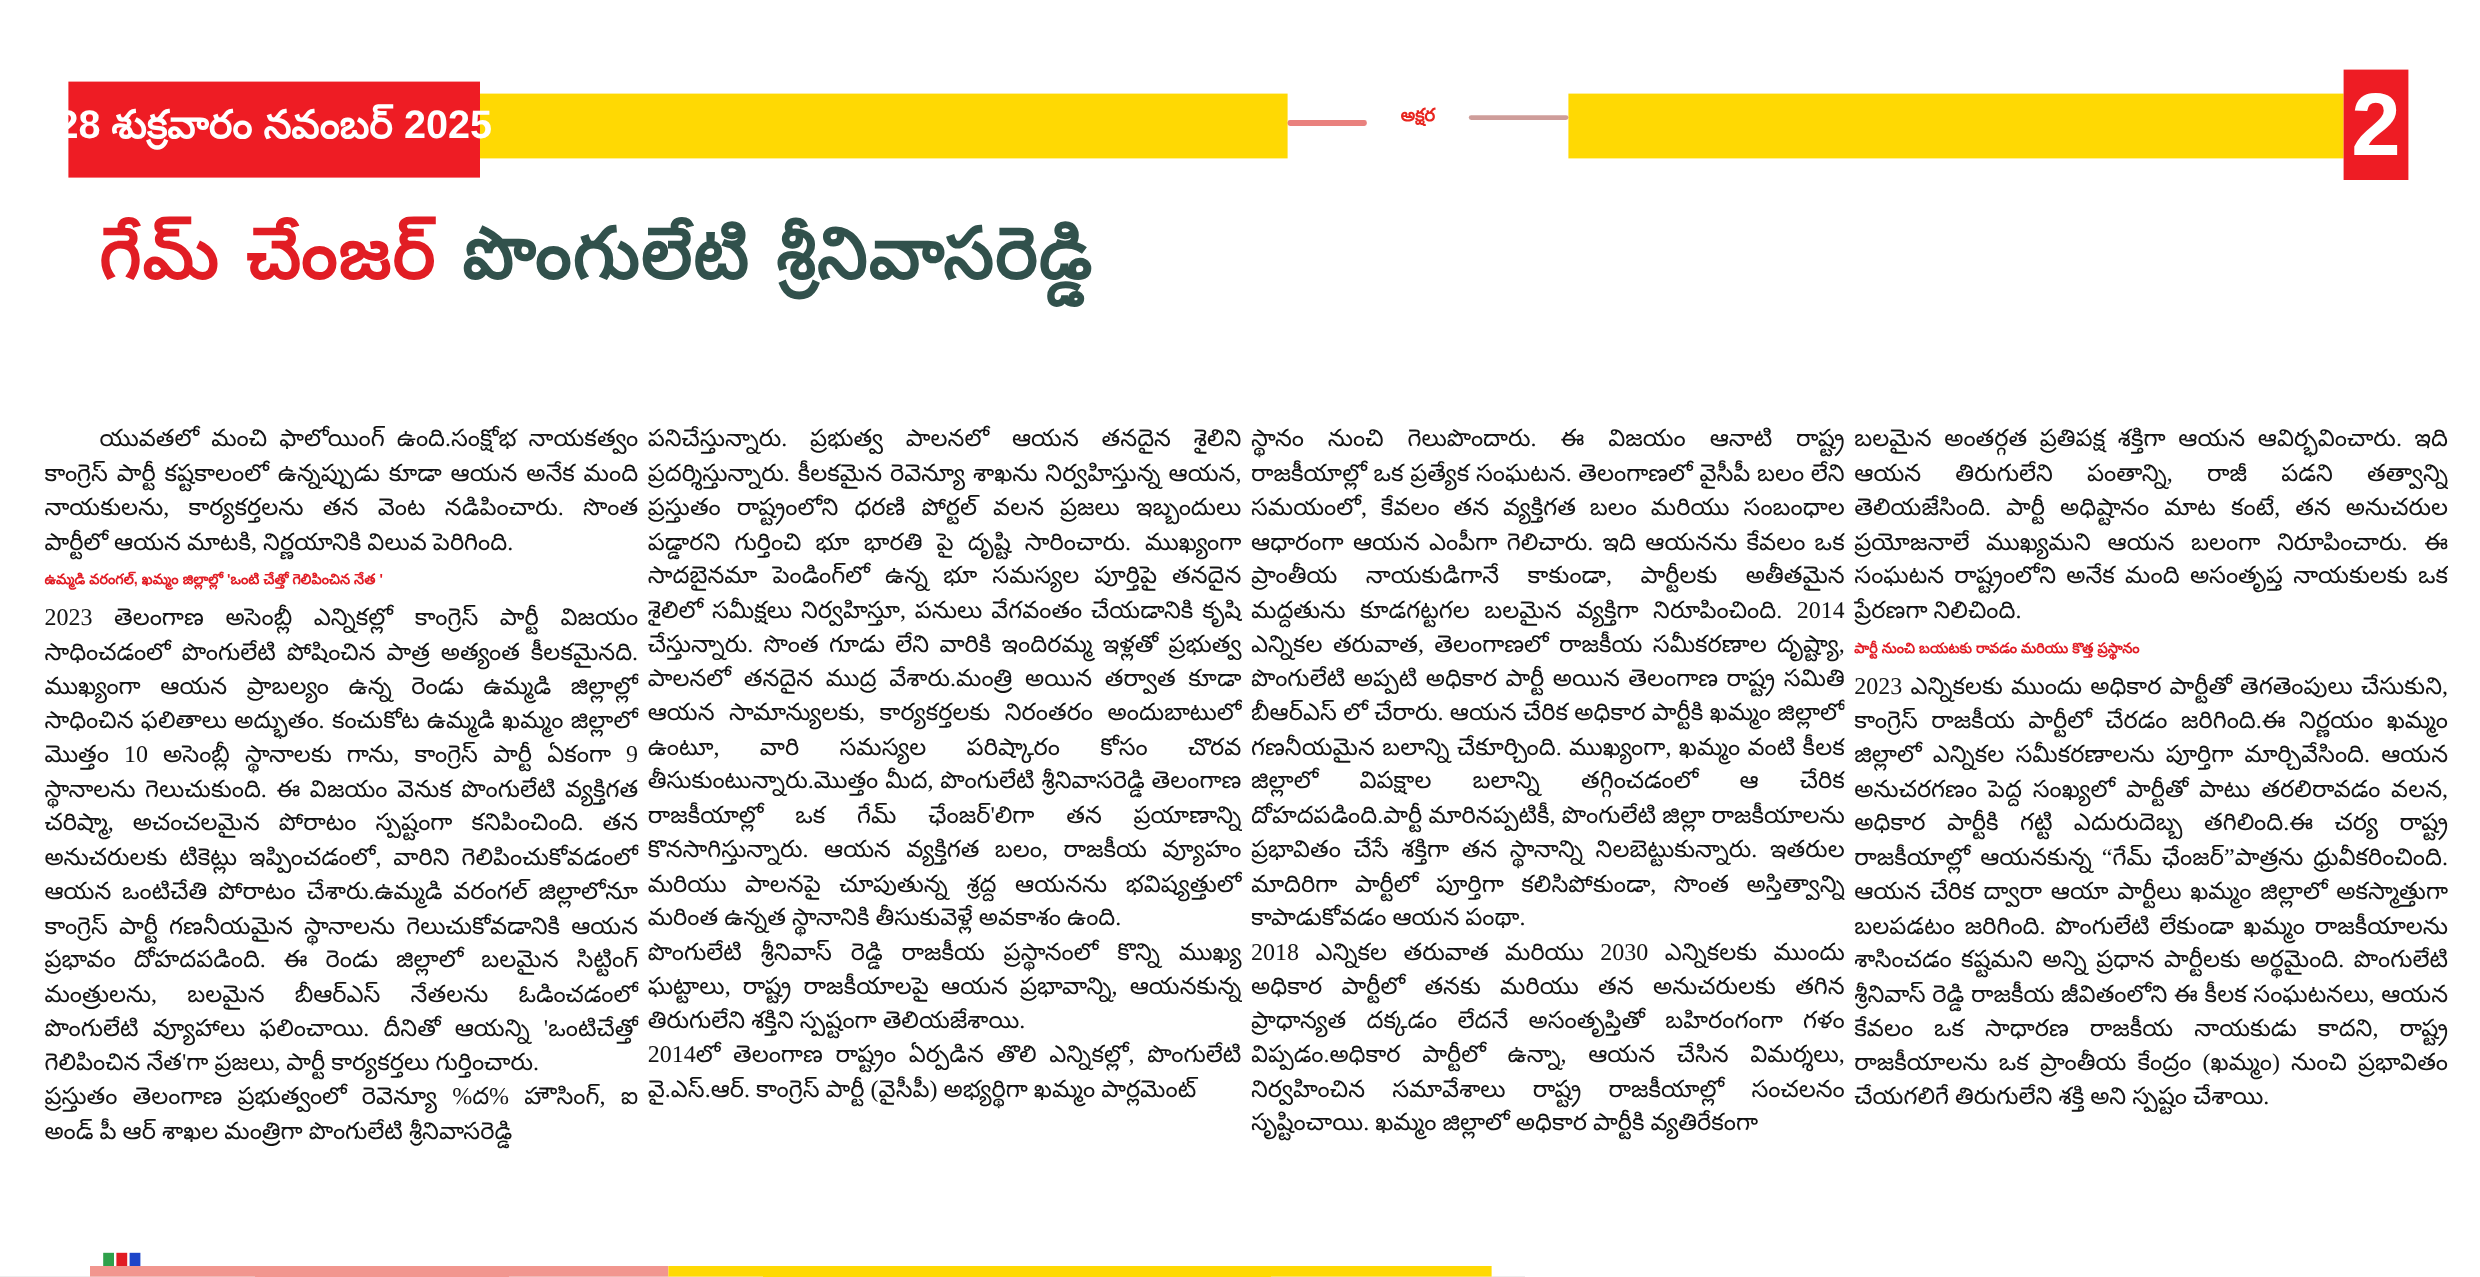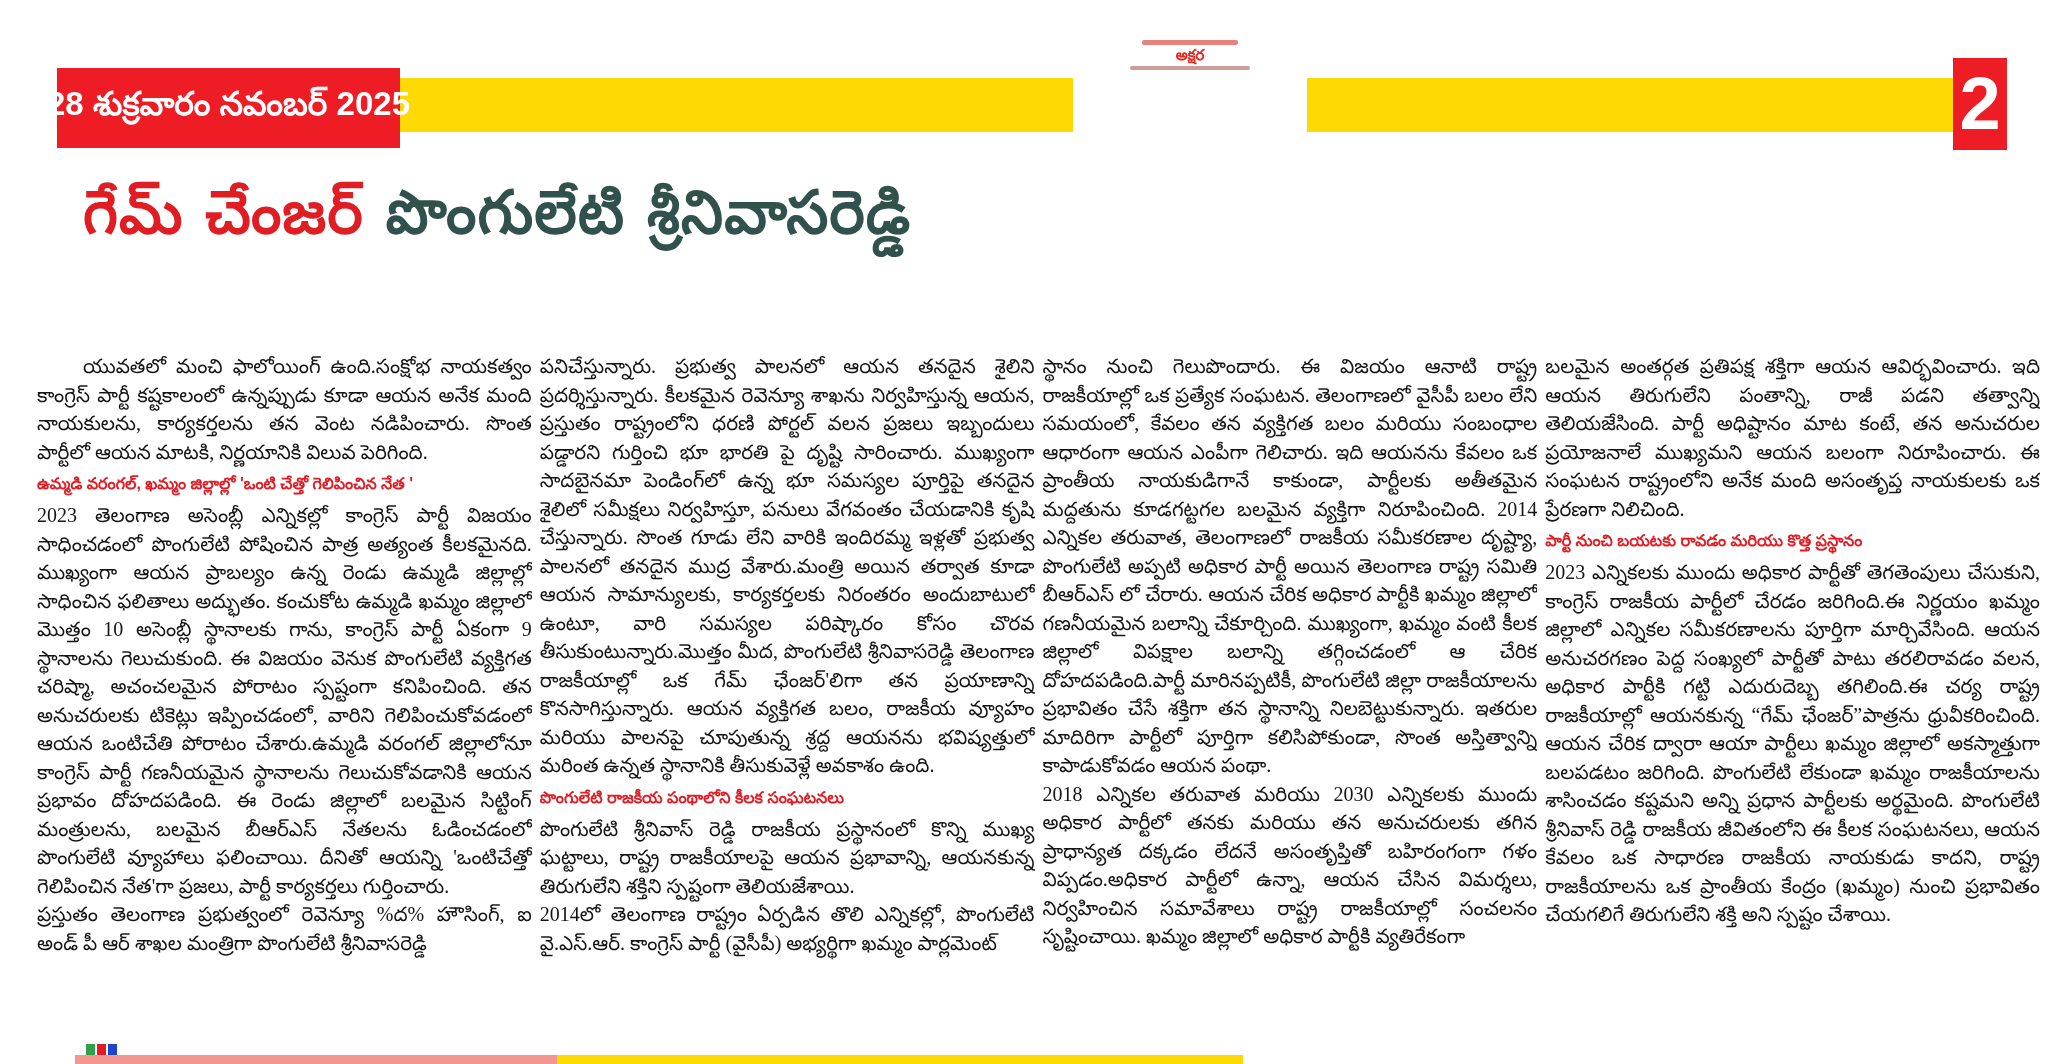--- a/index.html
+++ b/index.html
@@ -12,21 +12,21 @@
   #yellow-band{position:absolute;left:395px;top:78px;width:1558px;height:54px;background:#ffd903;}
   #date-box{
     position:absolute;left:57px;top:68px;width:343px;height:80px;background:#ee1c24;
     display:flex;align-items:center;justify-content:center;
   }
   #date-box .date-text{
     color:#ffffff;font-family:"Liberation Sans",sans-serif;font-weight:bold;font-size:33px;white-space:nowrap;
   }
   #logo-box{
     position:absolute;left:1073px;top:28px;width:234px;height:136px;background:#ffffff;
-    display:flex;flex-direction:column;align-items:center;justify-content:flex-start;
+    display:flex;flex-direction:row;align-items:center;justify-content:flex-start;gap:28px;
   }
   .logo-microline{width:96px;height:5px;background:#e4625e;border-radius:2px;margin-top:12px;opacity:.8;}
   .logo-tag{color:#e8251f;font-family:"Liberation Sans",sans-serif;font-weight:bold;font-size:15px;line-height:16px;margin-top:2px;}
   .logo-main-row{display:flex;align-items:flex-start;}
   .logo-main{
     color:#2a59e0;font-family:"DejaVu Sans",sans-serif;font-weight:bold;font-size:58px;line-height:62px;
     text-shadow:0 0 2px #16246e, 2px 2px 0 #16246e;letter-spacing:2px;
   }
   .logo-bottomline{width:120px;height:4px;background:#b9746f;border-radius:2px;margin-top:3px;opacity:.7;}
   #page-number-box{
@@ -46,21 +46,21 @@
     position:absolute;left:37px;top:352px;width:2003px;height:692px;
     display:grid;grid-template-columns:repeat(4,1fr);column-gap:8px;overflow:hidden;
   }
   .col{overflow:hidden;color:#141414;}
   .para{
     margin:0;font-size:20px;line-height:28.5px;text-align:justify;text-justify:inter-word;
     font-family:"Liberation Serif",serif;
   }
   .para.indent{text-indent:46px;}
   .subhead{
-    margin:4px 0 4px 0;font-size:16px;line-height:27px;color:#e11c24;
+    margin:4px 0 4px 0;font-size:12px;line-height:27px;color:#e11c24;
     font-family:"Liberation Sans",sans-serif;font-weight:bold;
   }
   
   #bottom-strip{position:absolute;left:0;bottom:0;width:100%;height:9px;}
   #bottom-strip .seg-pink{position:absolute;left:75px;bottom:0;width:482px;height:9px;background:#f2968f;}
   #bottom-strip .seg-yellow{position:absolute;left:557px;bottom:0;width:686px;height:9px;background:#ffd903;}
   #corner-marks{position:absolute;left:86px;top:1044px;display:flex;gap:2px;}
   #corner-marks i{display:block;width:9px;height:14px;}
 </style>
 </head>
@@ -90,21 +90,20 @@
 
   <div id="article-columns">
       <div class="col">
         <p class="para indent">యువతలో మంచి ఫాలోయింగ్ ఉంది.సంక్షోభ నాయకత్వం కాంగ్రెస్ పార్టీ కష్టకాలంలో ఉన్నప్పుడు కూడా ఆయన అనేక మంది నాయకులను, కార్యకర్తలను తన వెంట నడిపించారు. సొంత పార్టీలో ఆయన మాటకి, నిర్ణయానికి విలువ పెరిగింది.</p>
         <h3 class="subhead">ఉమ్మడి వరంగల్, ఖమ్మం జిల్లాల్లో 'ఒంటి చేత్తో గెలిపించిన నేత '</h3>
         <p class="para">2023 తెలంగాణ అసెంబ్లీ ఎన్నికల్లో కాంగ్రెస్ పార్టీ విజయం సాధించడంలో పొంగులేటి పోషించిన పాత్ర అత్యంత కీలకమైనది. ముఖ్యంగా ఆయన ప్రాబల్యం ఉన్న రెండు ఉమ్మడి జిల్లాల్లో సాధించిన ఫలితాలు అద్భుతం. కంచుకోట ఉమ్మడి ఖమ్మం జిల్లాలో మొత్తం 10 అసెంబ్లీ స్థానాలకు గాను, కాంగ్రెస్ పార్టీ ఏకంగా 9 స్థానాలను గెలుచుకుంది. ఈ విజయం వెనుక పొంగులేటి వ్యక్తిగత చరిష్మా, అచంచలమైన పోరాటం స్పష్టంగా కనిపించింది. తన అనుచరులకు టికెట్లు ఇప్పించడంలో, వారిని గెలిపించుకోవడంలో ఆయన ఒంటిచేతి పోరాటం చేశారు.ఉమ్మడి వరంగల్ జిల్లాలోనూ కాంగ్రెస్ పార్టీ గణనీయమైన స్థానాలను గెలుచుకోవడానికి ఆయన ప్రభావం దోహదపడింది. ఈ రెండు జిల్లాలో బలమైన సిట్టింగ్ మంత్రులను, బలమైన బీఆర్ఎస్ నేతలను ఓడించడంలో పొంగులేటి వ్యూహాలు ఫలించాయి. దీనితో ఆయన్ని 'ఒంటిచేత్తో గెలిపించిన నేత'గా ప్రజలు, పార్టీ కార్యకర్తలు గుర్తించారు.</p>
         <p class="para">ప్రస్తుతం తెలంగాణ ప్రభుత్వంలో రెవెన్యూ %ద% హౌసింగ్, ఐ అండ్ పీ ఆర్ శాఖల మంత్రిగా పొంగులేటి శ్రీనివాసరెడ్డి</p>
       </div>
       <div class="col">
         <p class="para">పనిచేస్తున్నారు. ప్రభుత్వ పాలనలో ఆయన తనదైన శైలిని ప్రదర్శిస్తున్నారు. కీలకమైన రెవెన్యూ శాఖను నిర్వహిస్తున్న ఆయన, ప్రస్తుతం రాష్ట్రంలోని ధరణి పోర్టల్ వలన ప్రజలు ఇబ్బందులు పడ్డారని గుర్తించి భూ భారతి పై దృష్టి సారించారు. ముఖ్యంగా సాదబైనమా పెండింగ్‌లో ఉన్న భూ సమస్యల పూర్తిపై తనదైన శైలిలో సమీక్షలు నిర్వహిస్తూ, పనులు వేగవంతం చేయడానికి కృషి చేస్తున్నారు. సొంత గూడు లేని వారికి ఇందిరమ్మ ఇళ్లతో ప్రభుత్వ పాలనలో తనదైన ముద్ర వేశారు.మంత్రి అయిన తర్వాత కూడా ఆయన సామాన్యులకు, కార్యకర్తలకు నిరంతరం అందుబాటులో ఉంటూ, వారి సమస్యల పరిష్కారం కోసం చొరవ తీసుకుంటున్నారు.మొత్తం మీద, పొంగులేటి శ్రీనివాసరెడ్డి తెలంగాణ రాజకీయాల్లో ఒక గేమ్ ఛేంజర్'లిగా తన ప్రయాణాన్ని కొనసాగిస్తున్నారు. ఆయన వ్యక్తిగత బలం, రాజకీయ వ్యూహం మరియు పాలనపై చూపుతున్న శ్రద్ద ఆయనను భవిష్యత్తులో మరింత ఉన్నత స్థానానికి తీసుకువెళ్లే అవకాశం ఉంది.</p>
-        <h3 class="subhead">పొంగులేటి రాజకీయ పంథాలోని కీలక సంఘటనలు</h3>
         <p class="para">పొంగులేటి శ్రీనివాస్ రెడ్డి రాజకీయ ప్రస్థానంలో కొన్ని ముఖ్య ఘట్టాలు, రాష్ట్ర రాజకీయాలపై ఆయన ప్రభావాన్ని, ఆయనకున్న తిరుగులేని శక్తిని స్పష్టంగా తెలియజేశాయి.</p>
         <p class="para">2014లో తెలంగాణ రాష్ట్రం ఏర్పడిన తొలి ఎన్నికల్లో, పొంగులేటి వై.ఎస్.ఆర్. కాంగ్రెస్ పార్టీ (వైసీపీ) అభ్యర్థిగా ఖమ్మం పార్లమెంట్</p>
       </div>
       <div class="col">
         <p class="para">స్థానం నుంచి గెలుపొందారు. ఈ విజయం ఆనాటి రాష్ట్ర రాజకీయాల్లో ఒక ప్రత్యేక సంఘటన. తెలంగాణలో వైసీపీ బలం లేని సమయంలో, కేవలం తన వ్యక్తిగత బలం మరియు సంబంధాల ఆధారంగా ఆయన ఎంపీగా గెలిచారు. ఇది ఆయనను కేవలం ఒక ప్రాంతీయ నాయకుడిగానే కాకుండా, పార్టీలకు అతీతమైన మద్దతును కూడగట్టగల బలమైన వ్యక్తిగా నిరూపించింది. 2014 ఎన్నికల తరువాత, తెలంగాణలో రాజకీయ సమీకరణాల దృష్ట్యా, పొంగులేటి అప్పటి అధికార పార్టీ అయిన తెలంగాణ రాష్ట్ర సమితి బీఆర్ఎస్ లో చేరారు. ఆయన చేరిక అధికార పార్టీకి ఖమ్మం జిల్లాలో గణనీయమైన బలాన్ని చేకూర్చింది. ముఖ్యంగా, ఖమ్మం వంటి కీలక జిల్లాలో విపక్షాల బలాన్ని తగ్గించడంలో ఆ చేరిక దోహదపడింది.పార్టీ మారినప్పటికీ, పొంగులేటి జిల్లా రాజకీయాలను ప్రభావితం చేసే శక్తిగా తన స్థానాన్ని నిలబెట్టుకున్నారు. ఇతరుల మాదిరిగా పార్టీలో పూర్తిగా కలిసిపోకుండా, సొంత అస్తిత్వాన్ని కాపాడుకోవడం ఆయన పంథా.</p>
         <p class="para">2018 ఎన్నికల తరువాత మరియు 2030 ఎన్నికలకు ముందు అధికార పార్టీలో తనకు మరియు తన అనుచరులకు తగిన ప్రాధాన్యత దక్కడం లేదనే అసంతృప్తితో బహిరంగంగా గళం విప్పడం.అధికార పార్టీలో ఉన్నా, ఆయన చేసిన విమర్శలు, నిర్వహించిన సమావేశాలు రాష్ట్ర రాజకీయాల్లో సంచలనం సృష్టించాయి. ఖమ్మం జిల్లాలో అధికార పార్టీకి వ్యతిరేకంగా</p>
       </div>
       <div class="col">
         <p class="para">బలమైన అంతర్గత ప్రతిపక్ష శక్తిగా ఆయన ఆవిర్భవించారు. ఇది ఆయన తిరుగులేని పంతాన్ని, రాజీ పడని తత్వాన్ని తెలియజేసింది. పార్టీ అధిష్టానం మాట కంటే, తన అనుచరుల ప్రయోజనాలే ముఖ్యమని ఆయన బలంగా నిరూపించారు. ఈ సంఘటన రాష్ట్రంలోని అనేక మంది అసంతృప్త నాయకులకు ఒక ప్రేరణగా నిలిచింది.</p>
         <h3 class="subhead">పార్టీ నుంచి బయటకు రావడం మరియు కొత్త ప్రస్థానం</h3>

